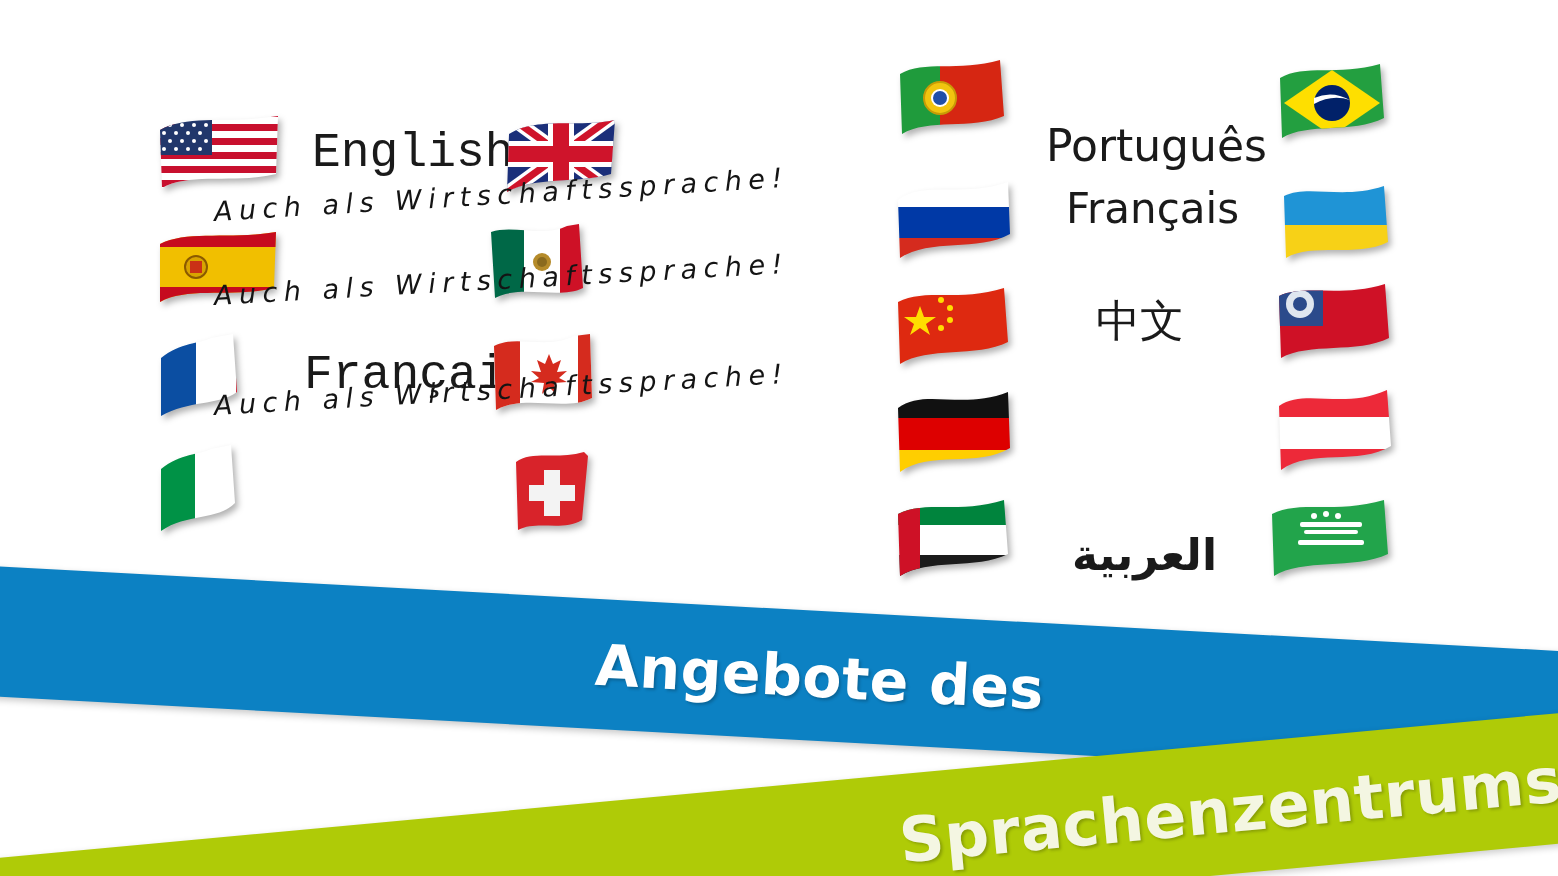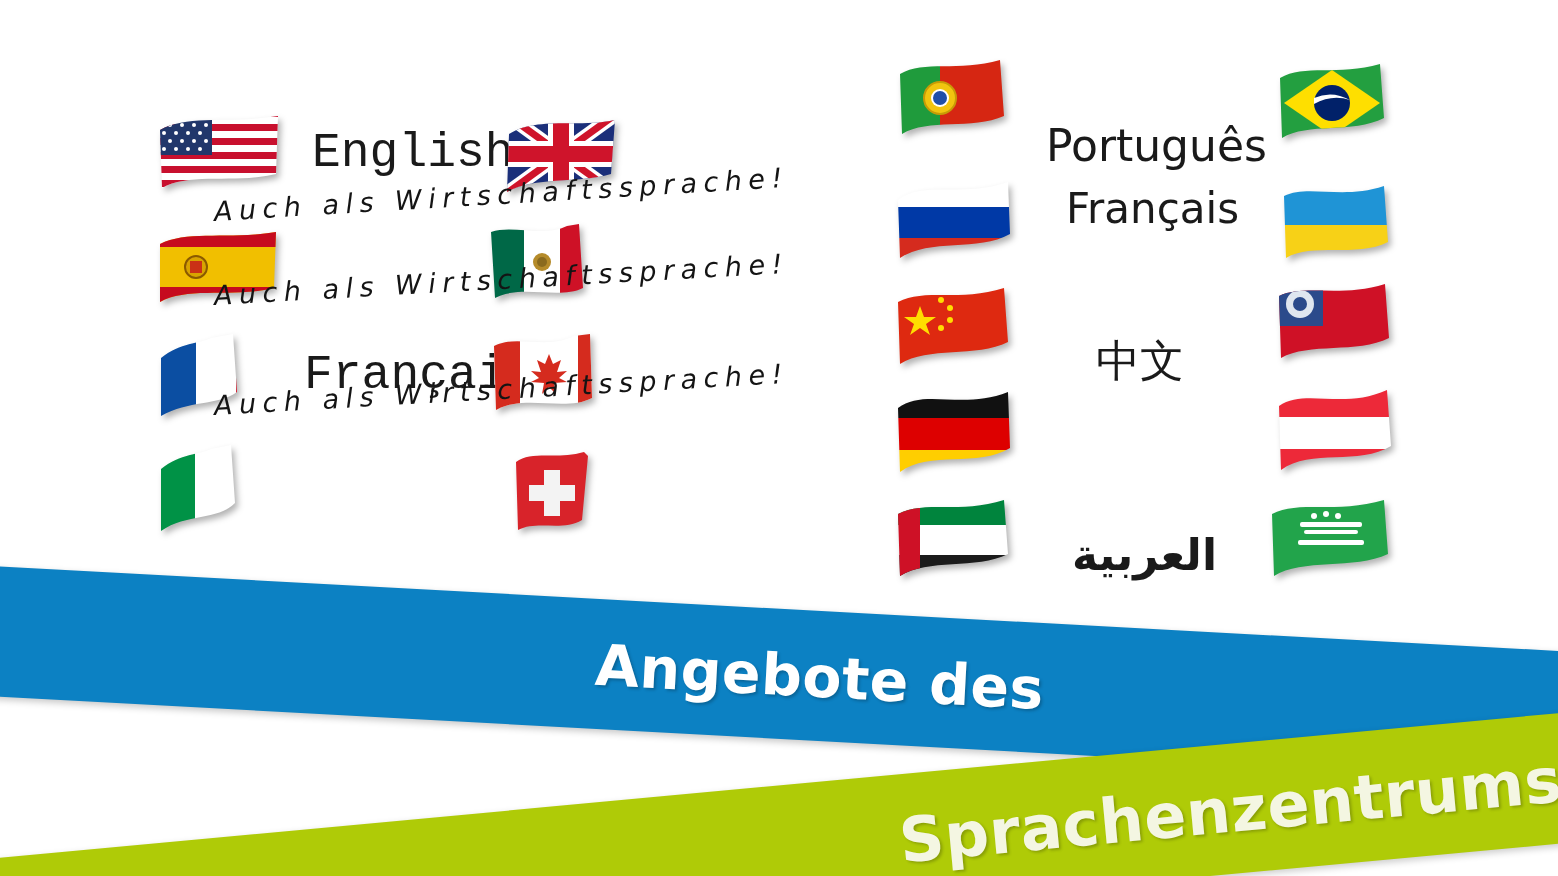--- a/index.html
+++ b/index.html
@@ -346,21 +346,21 @@
         <rect x="0" y="0" width="116" height="88" fill="#de2910"></rect>
         <path d="M24 22 L28 33 L40 33 L30 40 L34 51 L24 44 L14 51 L18 40 L8 33 L20 33 Z" fill="#ffde00"></path>
         <circle cx="45" cy="16" r="3" fill="#ffde00"></circle>
         <circle cx="54" cy="24" r="3" fill="#ffde00"></circle>
         <circle cx="54" cy="36" r="3" fill="#ffde00"></circle>
         <circle cx="45" cy="44" r="3" fill="#ffde00"></circle>
       </g>
     </svg>
   </span>
 
-  <span class="lang" style="left:1096px;top:292px;font-size:44px;margin-top:40px;">中文</span>
+  <span class="lang" style="left:1096px;top:292px;font-size:44px;">中文</span>
 
   <span class="flag" style="left:1277px;top:282px;width:116px;height:86px;">
     <svg viewBox="0 0 116 86">
       <defs>
           <clipPath id="cMM">
             <path d="M2 14 C28 2 64 16 108 2 L112 56 C80 72 32 60 4 76 Z"></path>
           </clipPath>
         </defs>
       <g clip-path="url(#cMM)">
         <rect x="0" y="0" width="116" height="86" fill="#cf1126"></rect>

